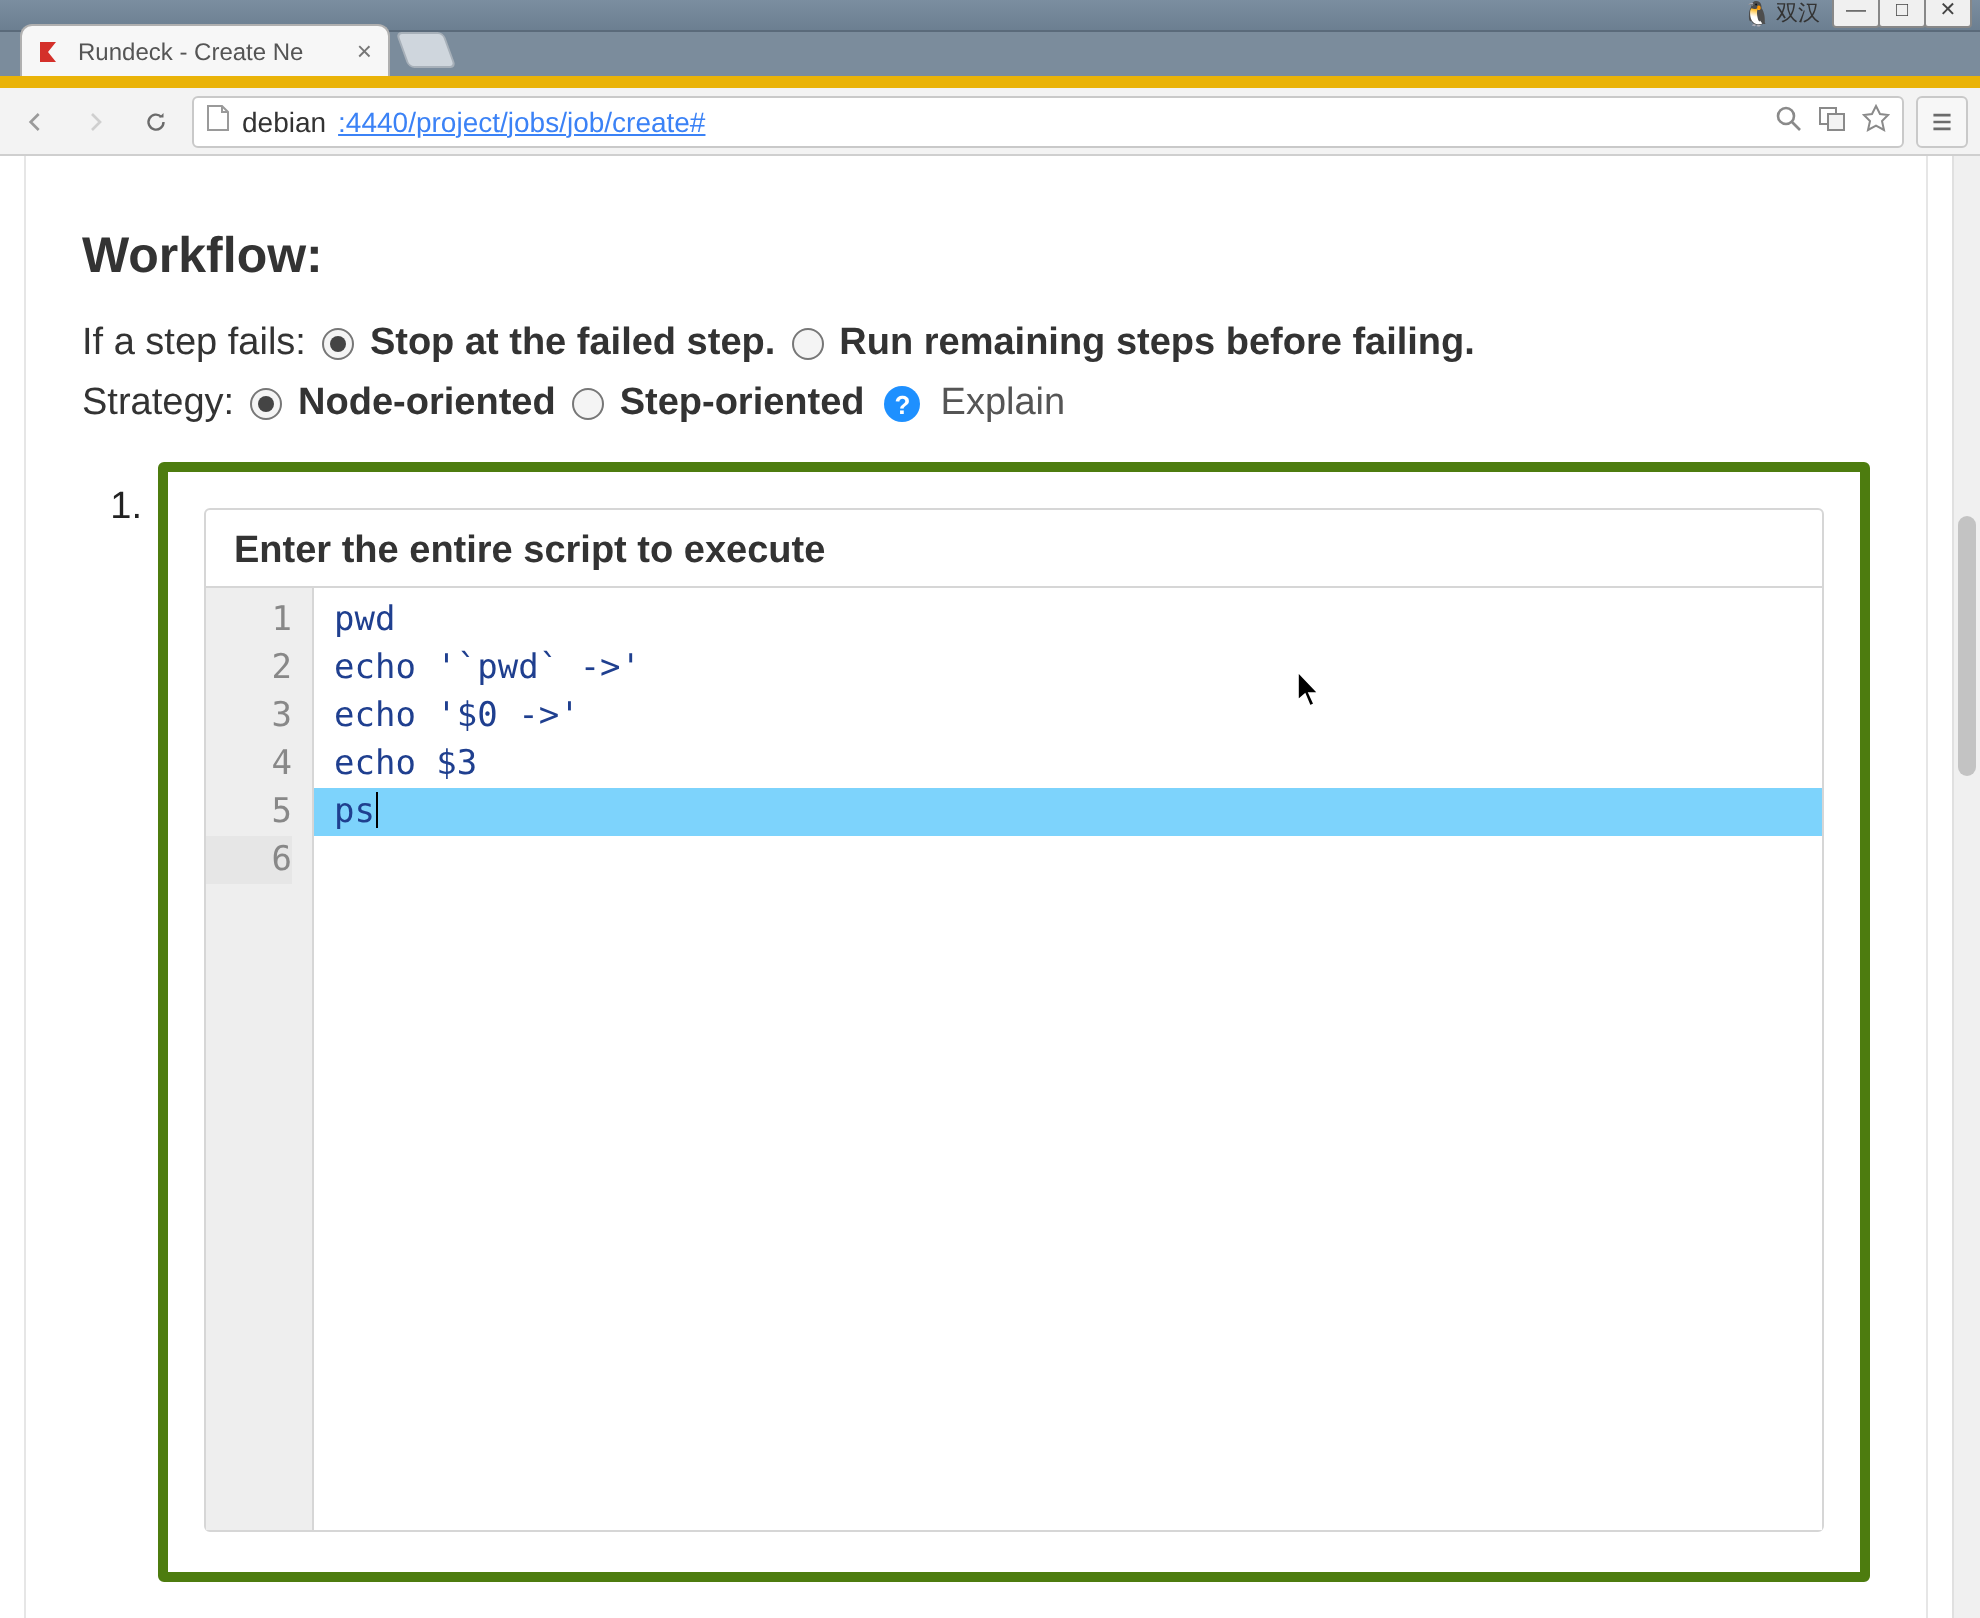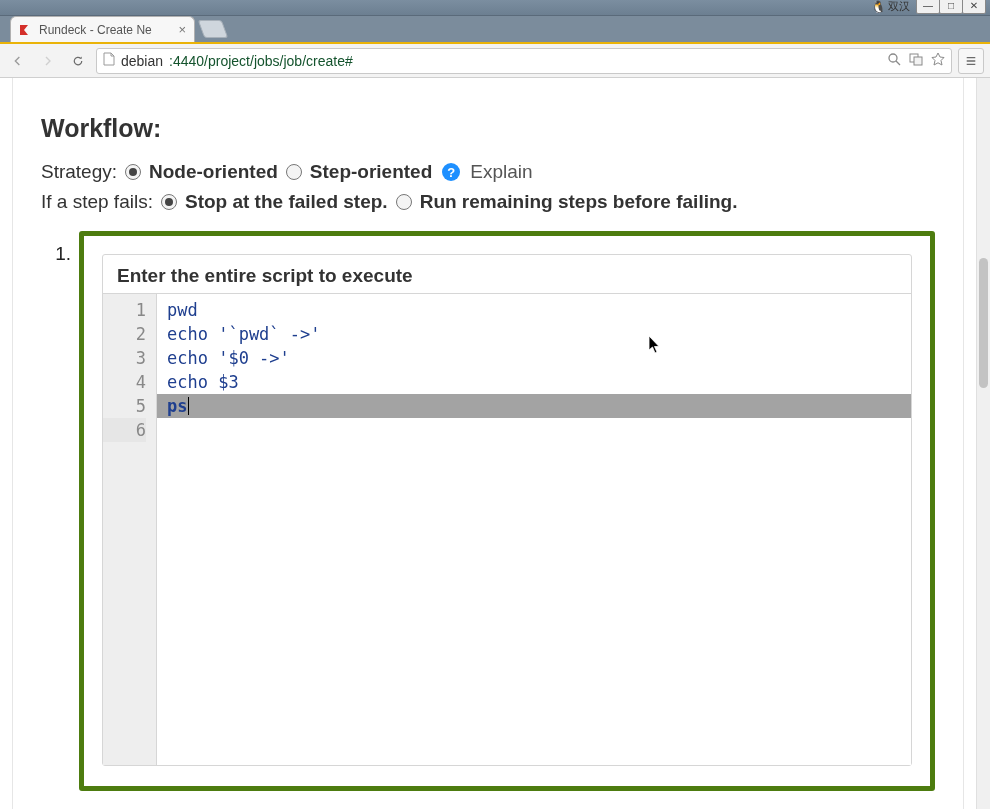--- a/index.html
+++ b/index.html
@@ -34,21 +34,21 @@
     position: absolute; right: 80px; top: -1px;
     font-size: 11px; color: #333;
     display: flex; align-items: center; gap: 2px;
   }
   .tray .penguin { font-size: 12px; }
 
   
   .tabstrip {
     height: 28px; background: #7b8c9c;
     display: flex; align-items: flex-end; padding-left: 10px;
-    border-bottom: 2px solid #eab308;
+    border-bottom: 6px solid #eab308;
   }
   .tab {
     height: 26px; width: 185px;
     background: #f7f7f7;
     border: 1px solid #b0b0b0;
     border-bottom: none;
     border-top-left-radius: 6px;
     border-top-right-radius: 6px;
     display: flex; align-items: center;
     padding: 0 8px;
@@ -82,21 +82,21 @@
   }
   .nav-btn.reload { color: #6b6b6b; }
   .omnibox {
     flex: 1; height: 26px;
     background: #fff; border: 1px solid #c9c9c9; border-radius: 3px;
     display: flex; align-items: center; padding: 0 6px; gap: 6px;
     font-size: 14px;
   }
   .omnibox .page-icon { color: #9a9a9a; font-size: 13px; }
   .omnibox .host { color: #333; }
-  .omnibox .rest { color: #14532d; }
+  .omnibox .rest { color: #3b82f6; text-decoration: underline; }
   .omnibox .right-icons { margin-left: auto; display: flex; gap: 8px; color: #8a8a8a; font-size: 14px; }
   .menu-btn {
     width: 26px; height: 26px; border: 1px solid #c9c9c9; background: #f7f7f7; border-radius: 3px;
     display: inline-flex; align-items: center; justify-content: center; color: #6b6b6b; font-size: 16px;
   }
 
   
   .viewport {
     position: absolute; top: 78px; left: 0; right: 0; bottom: 0;
     background: #fff;
@@ -181,21 +181,21 @@
   .gutter {
     width: 54px; background: #eeeeee; color: #888; text-align: right;
     padding: 4px 10px 0 0; border-right: 1px solid #d6d6d6;
     user-select: none;
   }
   .gutter div { height: 24px; line-height: 24px; }
   .code {
     flex: 1; padding: 4px 0 0 10px; position: relative; background: #fff;
   }
   .code .line { height: 24px; line-height: 24px; white-space: pre; position: relative; }
-  .code .line.active { background: #a3a3a3; margin-left: -10px; padding-left: 10px; margin-right: 0; font-weight: bold; }
+  .code .line.active { background: #7dd3fc; margin-left: -10px; padding-left: 10px; margin-right: 0; }
   .tok-plain { color: #1f3f8f; }
   .caret {
     display: inline-block; width: 1px; height: 18px; background: #000; vertical-align: -3px; margin-left: 1px;
   }
 
   
   .cursor {
     position: absolute; width: 14px; height: 20px; pointer-events: none; z-index: 50;
   }
   .cursor svg { width: 14px; height: 20px; }
@@ -279,35 +279,35 @@
   </div>
 
   <div class="viewport">
     <div class="page-scroll">
       <div class="page">
         <div class="panel">
 
           <div class="section-title">Workflow:</div>
 
           <div class="cfg-line">
+            <span class="lbl">If a step fails:</span>
+            <span class="radio checked"></span>
+            <span class="radio-label">Stop at the failed step.</span>
+            <span class="radio"></span>
+            <span class="radio-label">Run remaining steps before failing.</span>
+          </div>
+
+          <div class="cfg-line">
             <span class="lbl">Strategy:</span>
             <span class="radio checked"></span>
             <span class="radio-label">Node-oriented</span>
             <span class="radio"></span>
             <span class="radio-label">Step-oriented</span>
             <span class="help-icon">?</span>
             <span class="explain">Explain</span>
-          </div>
-
-          <div class="cfg-line">
-            <span class="lbl">If a step fails:</span>
-            <span class="radio checked"></span>
-            <span class="radio-label">Stop at the failed step.</span>
-            <span class="radio"></span>
-            <span class="radio-label">Run remaining steps before failing.</span>
           </div>
 
           <div class="step-area">
             <div class="step-number">1.</div>
             <div class="step-card">
               <div class="inner-card">
                 <div class="card-head">Enter the entire script to execute</div>
                 <div class="editor">
                   <div class="gutter" id="gutter">
                       <div>1</div>

